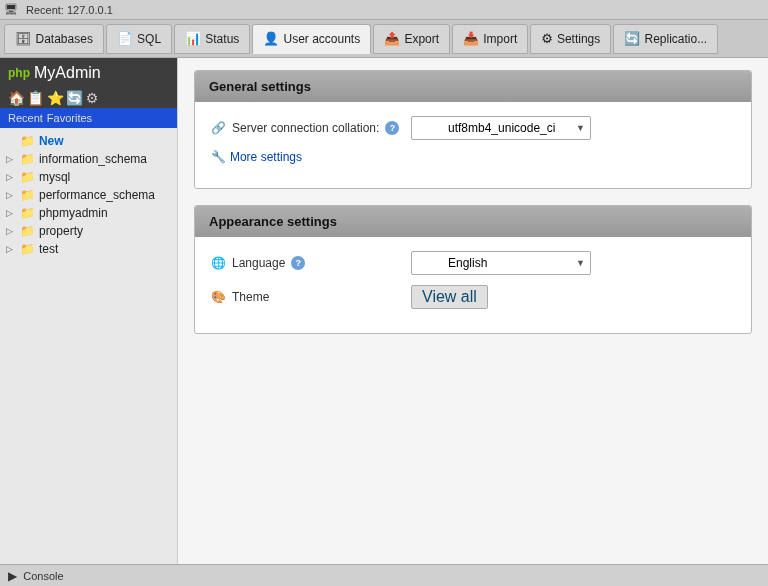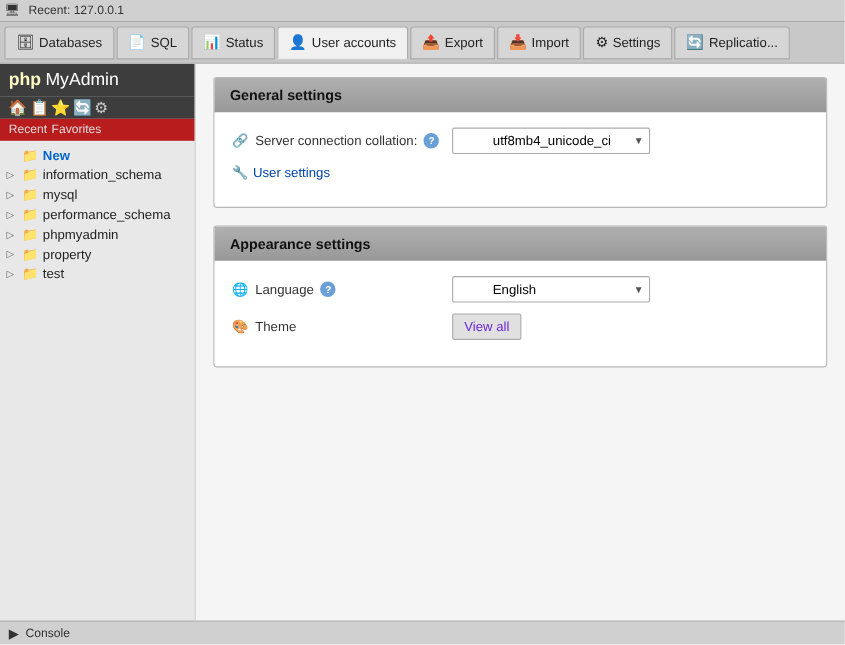--- a/index.html
+++ b/index.html
@@ -59,30 +59,30 @@
       overflow-y: auto;
       flex-shrink: 0;
     }
     #logo-area {
       padding: 6px 8px;
       background: #3d3d3d;
       display: flex;
       align-items: center;
       gap: 4px;
     }
-    .logo-text { color: #fef9c3; font-size: 16px; font-weight: bold; }
+    .logo-text { color: #84cc16; font-size: 12px; font-weight: bold; }
     .logo-myadmin { color: #fff; font-size: 16px; font-weight: normal; }
     #logo-icons { display: flex; gap: 2px; padding: 2px 8px; background: #3d3d3d; }
     .logo-icon { color: #ccc; font-size: 14px; cursor: pointer; }
 
     #recent-favs {
       display: flex;
       padding: 4px 8px;
       gap: 4px;
-      background: #b91c1c;
+      background: #1d4ed8;
     }
     .rf-btn {
       color: #ddd;
       font-size: 11px;
       cursor: pointer;
       background: none;
       border: none;
       padding: 0;
     }
 
@@ -194,23 +194,23 @@
       cursor: pointer;
       text-decoration: none;
     }
 
     .view-all-btn {
       height: 24px;
       padding: 0 10px;
       background: #e0e0e0;
       border: 1px solid #aaa;
       border-radius: 2px;
-      font-size: 12px;
-      cursor: pointer;
-      color: #6d28d9;
+      font-size: 16px;
+      cursor: pointer;
+      color: #0c4a6e;
     }
 
     
     #console-bar {
       height: 22px;
       background: #d0d0d0;
       border-top: 1px solid #aaa;
       display: flex;
       align-items: center;
       padding: 0 8px;
@@ -336,21 +336,21 @@
           </div>
           <div class="setting-control dropdown-wrap">
             <select>
               <option>utf8mb4_unicode_ci</option>
             </select>
           </div>
         </div>
         <div class="setting-row">
           <a class="more-settings-link">
             <span>🔧</span>
-            <span>User settings</span>
+            <span>More settings</span>
           </a>
         </div>
       </div>
     </div>
 
     <div class="section-box">
       <div class="section-header">
         <span>Appearance settings</span>
       </div>
       <div class="section-body">

